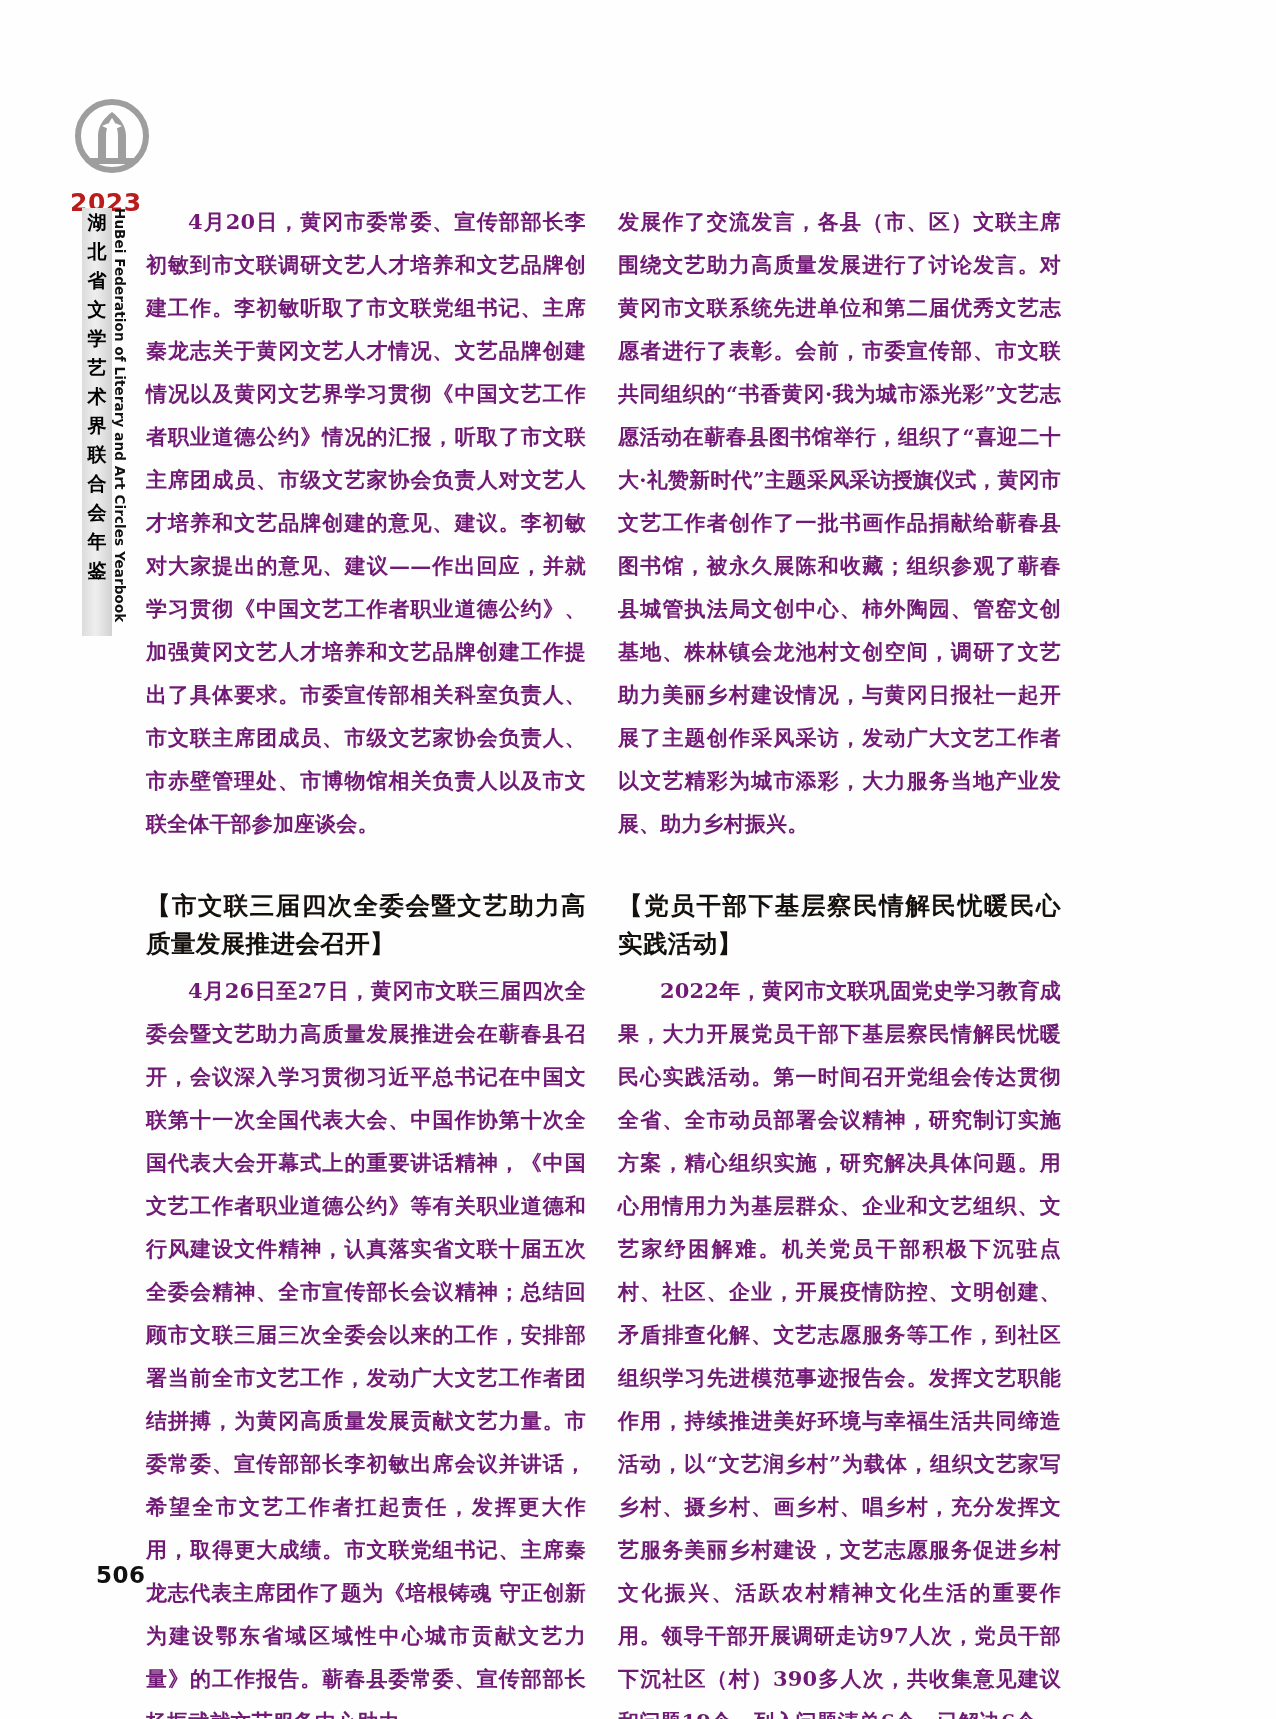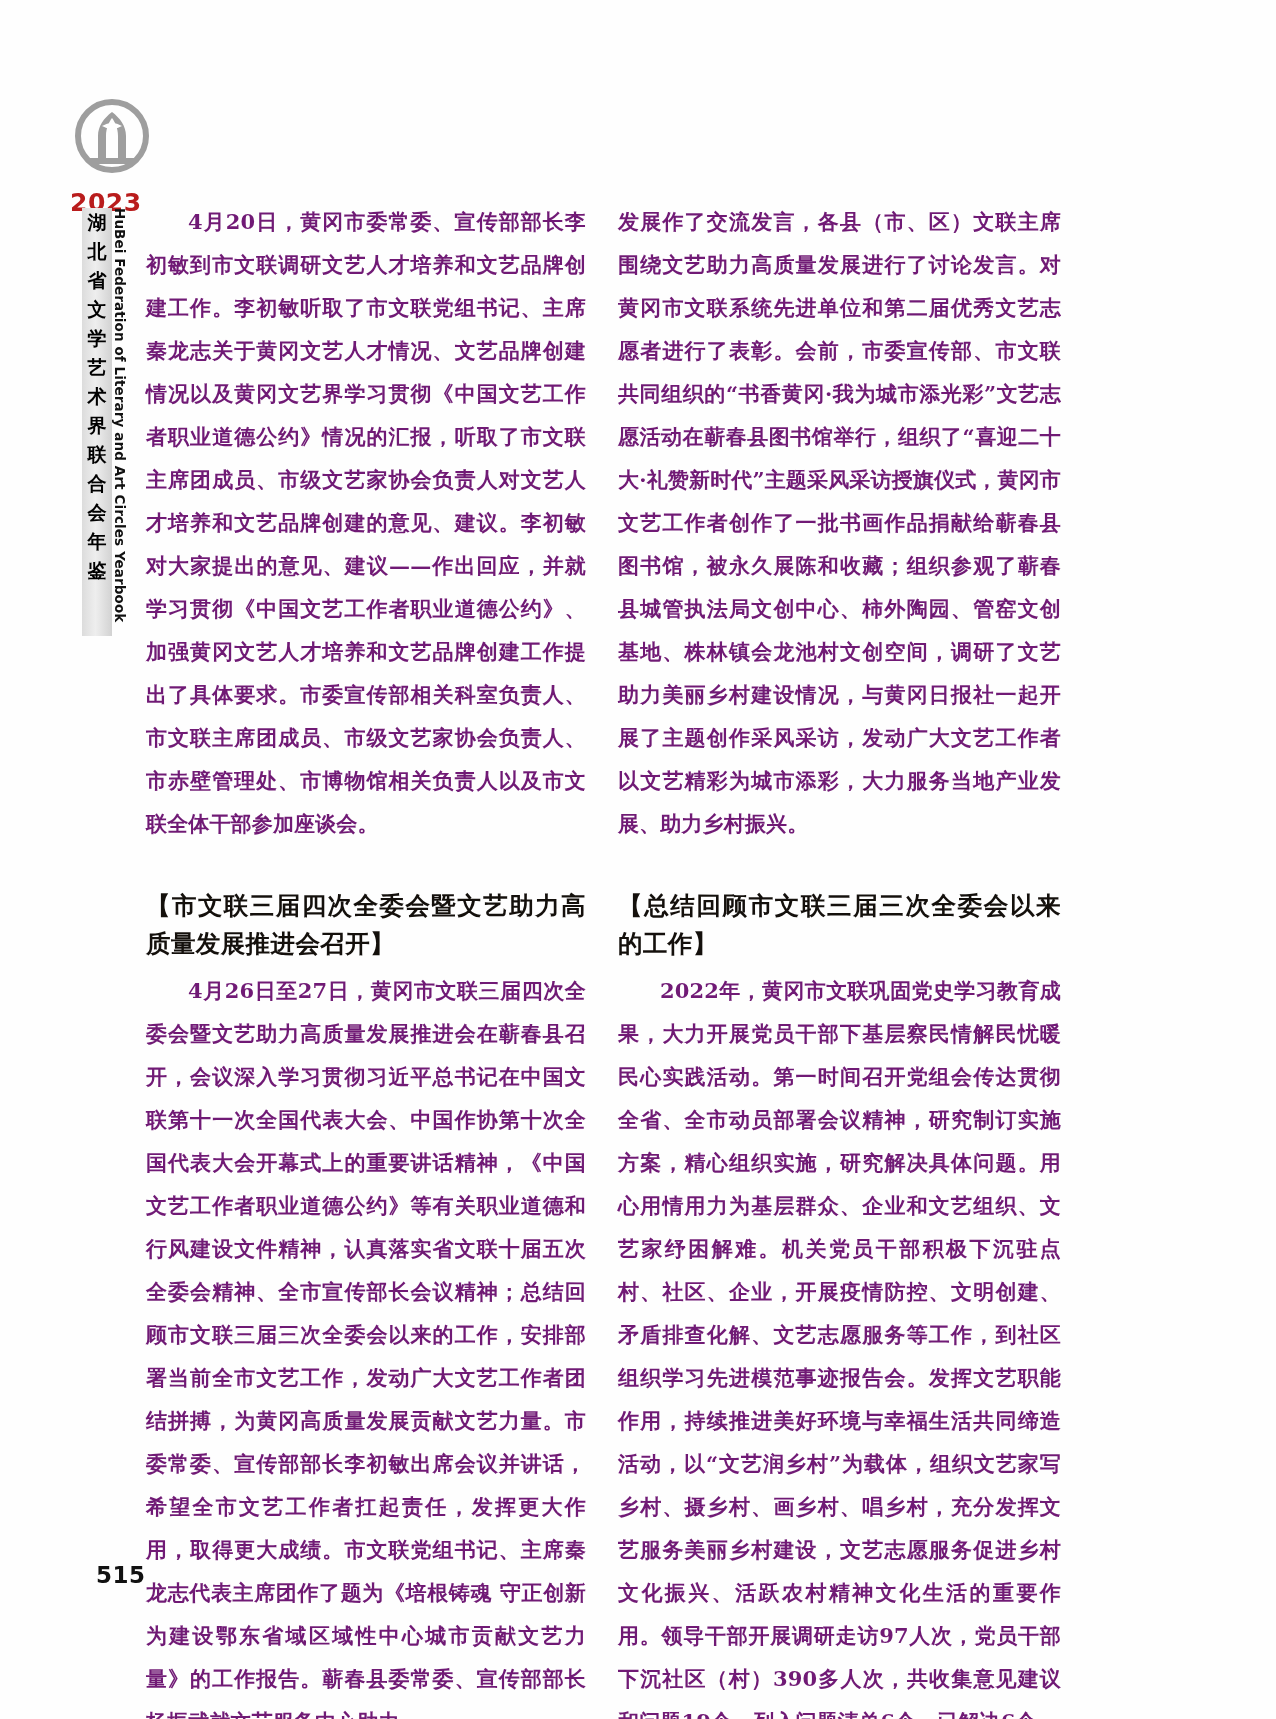--- a/index.html
+++ b/index.html
@@ -163,19 +163,19 @@
   <div class="col" id="col-left">
     <p class="body">4月20日，黄冈市委常委、宣传部部长李初敏到市文联调研文艺人才培养和文艺品牌创建工作。李初敏听取了市文联党组书记、主席秦龙志关于黄冈文艺人才情况、文艺品牌创建情况以及黄冈文艺界学习贯彻《中国文艺工作者职业道德公约》情况的汇报，听取了市文联主席团成员、市级文艺家协会负责人对文艺人才培养和文艺品牌创建的意见、建议。李初敏对大家提出的意见、建议——作出回应，并就学习贯彻《中国文艺工作者职业道德公约》、加强黄冈文艺人才培养和文艺品牌创建工作提出了具体要求。市委宣传部相关科室负责人、市文联主席团成员、市级文艺家协会负责人、市赤壁管理处、市博物馆相关负责人以及市文联全体干部参加座谈会。</p>
     <div class="gap-md"></div>
     <h2 class="sec-title">【市文联三届四次全委会暨文艺助力高质量发展推进会召开】</h2>
     <p class="body">4月26日至27日，黄冈市文联三届四次全委会暨文艺助力高质量发展推进会在蕲春县召开，会议深入学习贯彻习近平总书记在中国文联第十一次全国代表大会、中国作协第十次全国代表大会开幕式上的重要讲话精神，《中国文艺工作者职业道德公约》等有关职业道德和行风建设文件精神，认真落实省文联十届五次全委会精神、全市宣传部长会议精神；总结回顾市文联三届三次全委会以来的工作，安排部署当前全市文艺工作，发动广大文艺工作者团结拼搏，为黄冈高质量发展贡献文艺力量。市委常委、宣传部部长李初敏出席会议并讲话，希望全市文艺工作者扛起责任，发挥更大作用，取得更大成绩。市文联党组书记、主席秦龙志代表主席团作了题为《培根铸魂 守正创新 为建设鄂东省域区域性中心城市贡献文艺力量》的工作报告。蕲春县委常委、宣传部部长杨振武就文艺服务中心助力</p>
   </div>
 
   <div class="col" id="col-right">
     <p class="body" style="text-indent:0">发展作了交流发言，各县（市、区）文联主席围绕文艺助力高质量发展进行了讨论发言。对黄冈市文联系统先进单位和第二届优秀文艺志愿者进行了表彰。会前，市委宣传部、市文联共同组织的“书香黄冈·我为城市添光彩”文艺志愿活动在蕲春县图书馆举行，组织了“喜迎二十大·礼赞新时代”主题采风采访授旗仪式，黄冈市文艺工作者创作了一批书画作品捐献给蕲春县图书馆，被永久展陈和收藏；组织参观了蕲春县城管执法局文创中心、柿外陶园、管窑文创基地、株林镇会龙池村文创空间，调研了文艺助力美丽乡村建设情况，与黄冈日报社一起开展了主题创作采风采访，发动广大文艺工作者以文艺精彩为城市添彩，大力服务当地产业发展、助力乡村振兴。</p>
     <div class="gap-md"></div>
-    <h2 class="sec-title">【总结回顾市文联三届三次全委会以来的工作】</h2>
+    <h2 class="sec-title">【党员干部下基层察民情解民忧暖民心实践活动】</h2>
     <p class="body">2022年，黄冈市文联巩固党史学习教育成果，大力开展党员干部下基层察民情解民忧暖民心实践活动。第一时间召开党组会传达贯彻全省、全市动员部署会议精神，研究制订实施方案，精心组织实施，研究解决具体问题。用心用情用力为基层群众、企业和文艺组织、文艺家纾困解难。机关党员干部积极下沉驻点村、社区、企业，开展疫情防控、文明创建、矛盾排查化解、文艺志愿服务等工作，到社区组织学习先进模范事迹报告会。发挥文艺职能作用，持续推进美好环境与幸福生活共同缔造活动，以“文艺润乡村”为载体，组织文艺家写乡村、摄乡村、画乡村、唱乡村，充分发挥文艺服务美丽乡村建设，文艺志愿服务促进乡村文化振兴、活跃农村精神文化生活的重要作用。领导干部开展调研走访97人次，党员干部下沉社区（村）390多人次，共收集意见建议和问题19个，列入问题清单6个，已解决6个。</p>
   </div>
 
-  <div id="folio">515</div>
+  <div id="folio">506</div>
 
 </div>
 
 </body></html>

